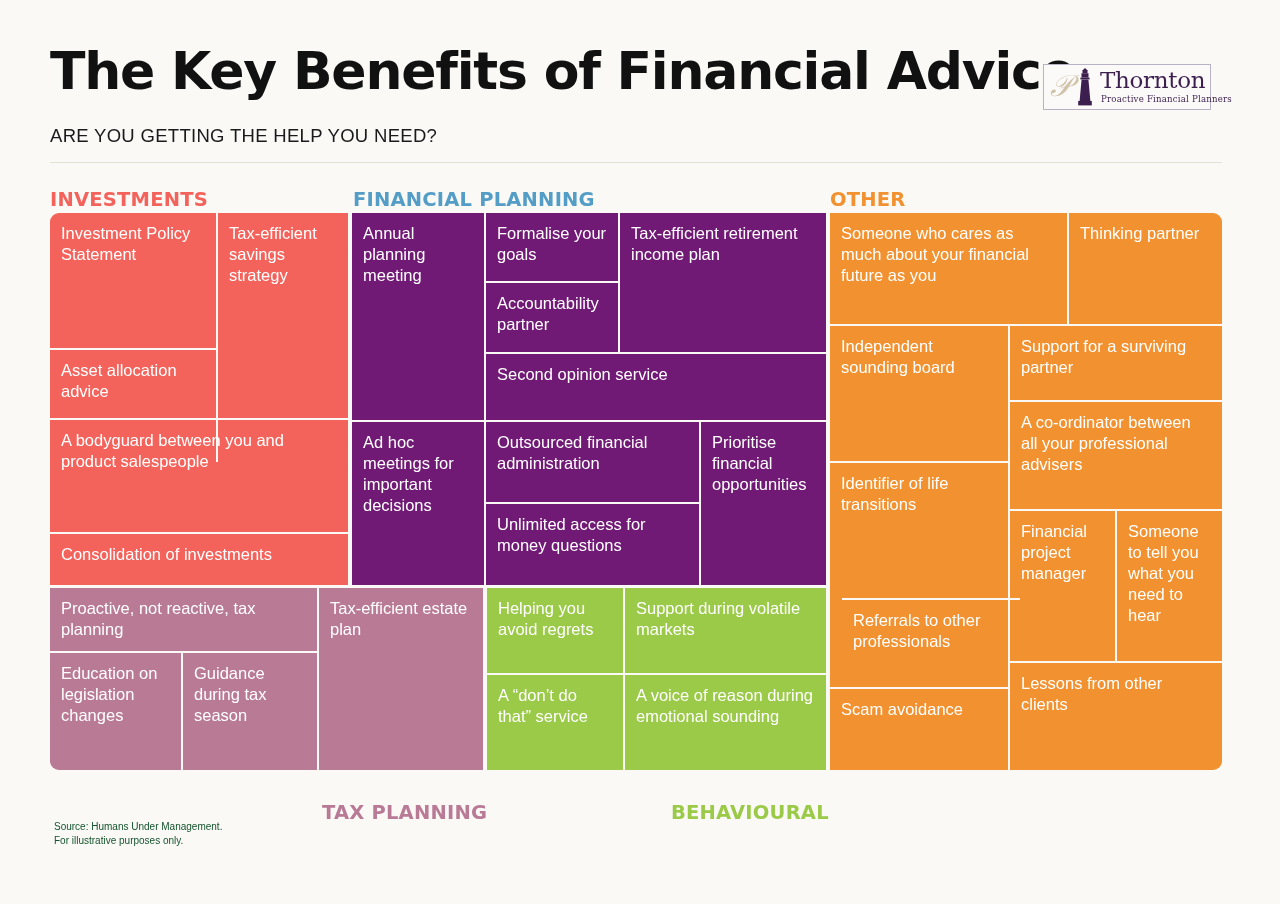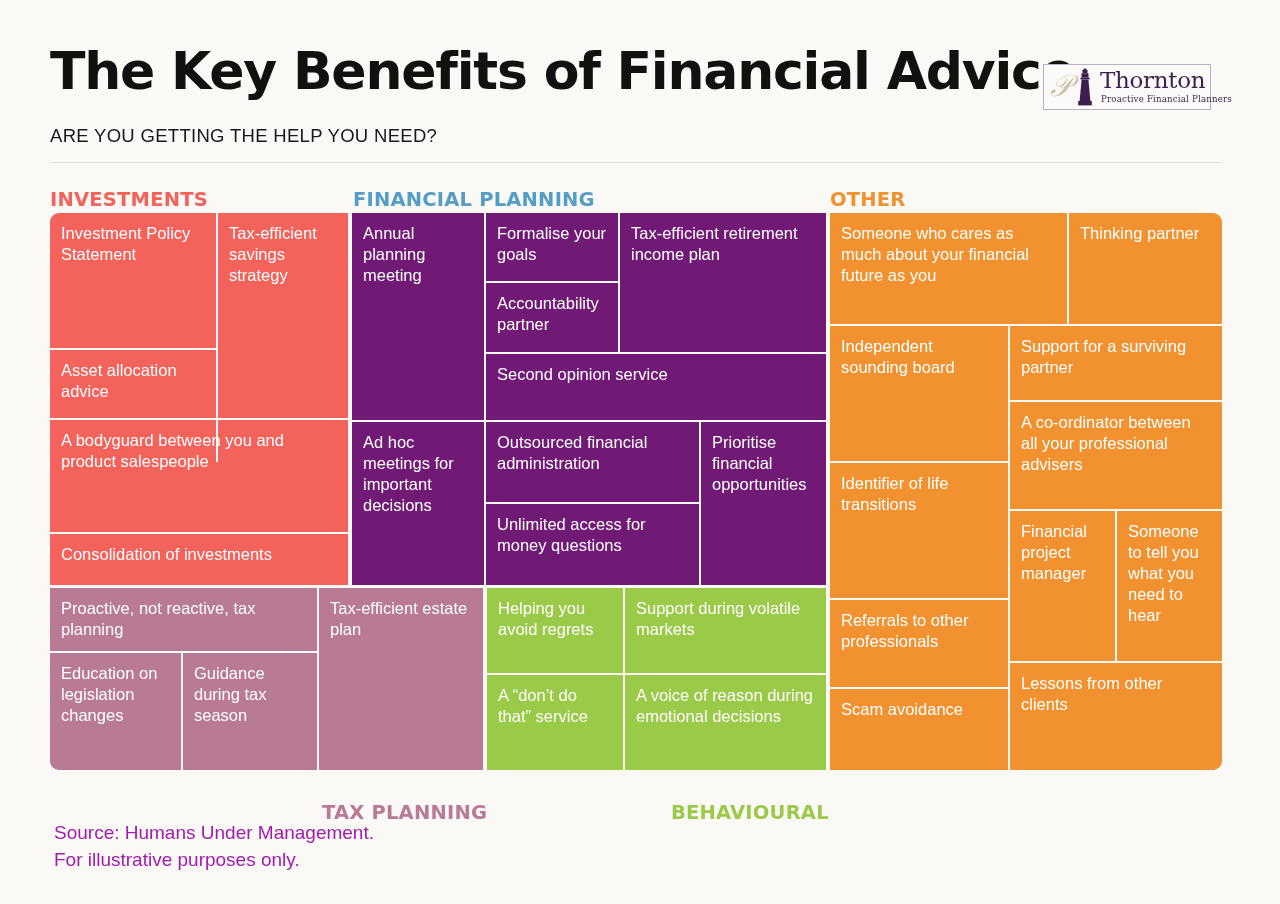--- a/index.html
+++ b/index.html
@@ -122,22 +122,22 @@
     font-family: "DejaVu Sans", sans-serif;
     font-weight: bold;
     font-size: 19.5px;
     letter-spacing: 0.2px;
     margin-top: 24px;
   }
   #source {
     position: absolute;
     left: 54px; top: 820px;
     font-family: "Liberation Sans", sans-serif;
-    font-size: 19px;
-    color: #a21caf;
+    font-size: 10px;
+    color: #14532d;
     line-height: 1.42;
   }
 </style>
 </head>
 <body>
 
 <div id="header">
   <h1 id="title">The Key Benefits of Financial Advice</h1>
   <div id="subtitle">ARE YOU GETTING THE HELP YOU NEED?</div>
 </div>
@@ -183,37 +183,37 @@
 
 <div class="block" style="left:830px; top:213px; width:392px; height:557px; background:#f2912f; border-radius:0 9px 9px 0;">
   <div class="cell" style="left:0; top:0; width:237px; height:111px;">Someone who cares as much about your financial future as you</div>
   <div class="cell sep-l" style="left:237px; top:0; width:155px; height:111px;">Thinking partner</div>
   <div class="cell sep-t" style="left:0; top:111px; width:178px; height:137px;">Independent sounding board</div>
   <div class="cell sep-t sep-l" style="left:178px; top:111px; width:214px; height:76px;">Support for a surviving partner</div>
   <div class="cell sep-t sep-l" style="left:178px; top:187px; width:214px; height:109px;">A co-ordinator between all your professional advisers</div>
   <div class="cell sep-t" style="left:0; top:248px; width:178px; height:137px;">Identifier of life transitions</div>
   <div class="cell sep-t sep-l" style="left:178px; top:296px; width:107px; height:152px;">Financial project manager</div>
   <div class="cell sep-t sep-l" style="left:285px; top:296px; width:107px; height:152px;">Someone to tell you what you need to hear</div>
-  <div class="cell sep-t" style="left:0; top:385px; width:178px; height:114px;">Referrals to other professionals</div>
+  <div class="cell sep-t" style="left:12px; top:385px; width:178px; height:114px;">Referrals to other professionals</div>
   <div class="cell sep-t sep-l" style="left:178px; top:448px; width:214px; height:109px;">Lessons from other clients</div>
   <div class="cell sep-t" style="left:0; top:474px; width:178px; height:83px;">Scam avoidance</div>
 </div>
 
 <div class="block" style="left:50px; top:588px; width:433px; height:182px; background:#b87a95; border-radius:0 0 0 9px;">
   <div class="cell" style="left:0; top:0; width:267px; height:63px;">Proactive, not reactive, tax planning</div>
   <div class="cell sep-l" style="left:267px; top:0; width:166px; height:182px;">Tax-efficient estate plan</div>
   <div class="cell sep-t" style="left:0; top:63px; width:131px; height:119px;">Education on legislation changes</div>
   <div class="cell sep-t sep-l" style="left:131px; top:63px; width:136px; height:119px;">Guidance during tax season</div>
 </div>
 
 <div class="block" style="left:487px; top:588px; width:339px; height:182px; background:#9aca48;">
   <div class="cell" style="left:0; top:0; width:136px; height:85px;">Helping you avoid regrets</div>
   <div class="cell sep-l" style="left:136px; top:0; width:203px; height:85px;">Support during volatile markets</div>
   <div class="cell sep-t" style="left:0; top:85px; width:136px; height:97px;">A “don’t do that” service</div>
-  <div class="cell sep-t sep-l" style="left:136px; top:85px; width:203px; height:97px;">A voice of reason during emotional decisions</div>
+  <div class="cell sep-t sep-l" style="left:136px; top:85px; width:203px; height:97px;">A voice of reason during emotional sounding</div>
 </div>
 
 <div class="foot-head" style="left:322px; top:777px; color:#b87a95;">TAX PLANNING</div>
 <div class="foot-head" style="left:671px; top:777px; color:#9aca48;">BEHAVIOURAL</div>
 
 <div id="source">
   <div>Source: Humans Under Management.</div>
   <div>For illustrative purposes only.</div>
 </div>
 

